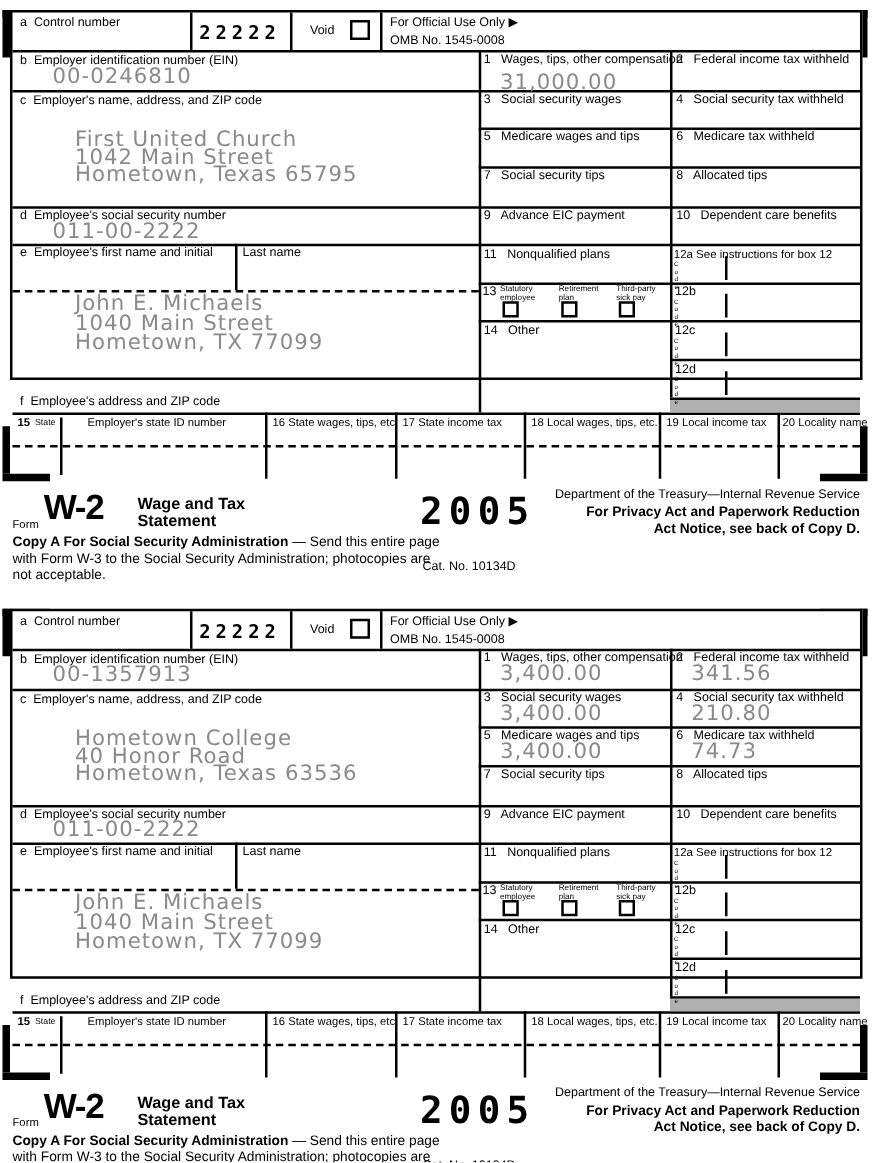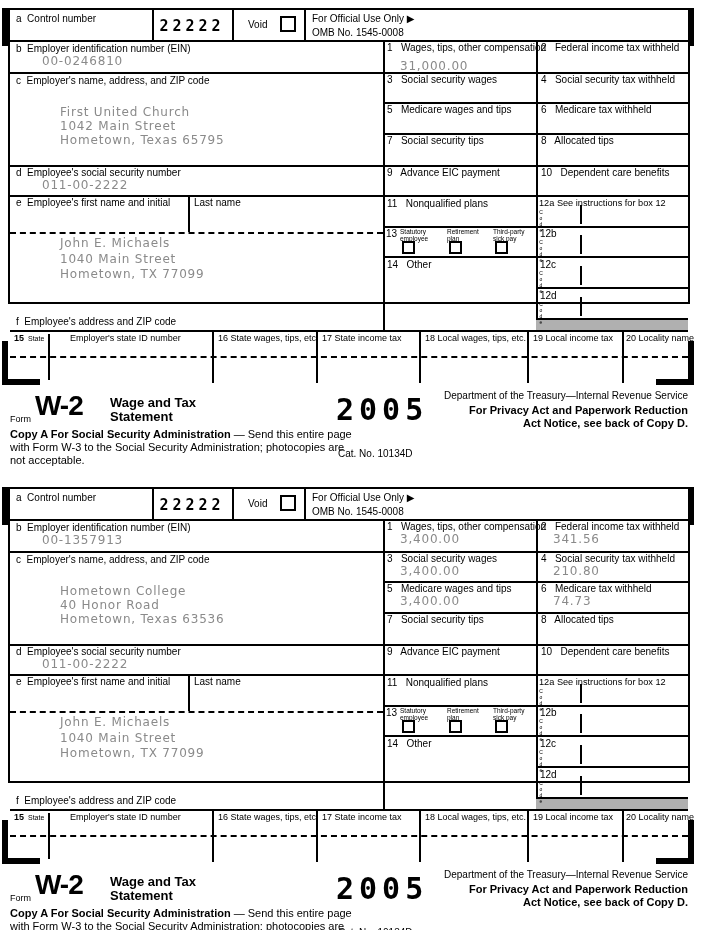--- a/index.html
+++ b/index.html
@@ -14,21 +14,21 @@
   .dash{position:absolute;height:0;border-top:2.5px dashed #000;}
   
   .lbl{position:absolute;font-size:10px;color:#000;white-space:pre;line-height:11px;}
   .lbl12a{font-size:9.2px;}
   .tiny{position:absolute;font-size:6.5px;line-height:1.15;color:#000;white-space:pre-line;}
   .st{position:absolute;font-size:9px;color:#000;white-space:pre;}
   .stsm{position:absolute;font-size:7px;color:#000;}
   .code{position:absolute;font-size:5px;line-height:1;color:#000;writing-mode:vertical-lr;
         text-orientation:upright;letter-spacing:0;}
   
-  .val{position:absolute;font-family:"DejaVu Sans",sans-serif;font-size:12px;color:#8a8a8a;
+  .val{position:absolute;font-family:"DejaVu Sans",sans-serif;font-size:17px;color:#8a8a8a;
        letter-spacing:0.8px;white-space:pre-line;line-height:15.5px;}
   .ocr{position:absolute;font-family:"DejaVu Sans Mono",monospace;font-weight:bold;color:#000;}
   .ctrl{font-size:15px;letter-spacing:4px;text-align:center;}
   .cb{position:absolute;border:2px solid #000;background:#fff;box-sizing:border-box;}
   .ck{position:absolute;background:#000;}
   .gray{position:absolute;background:#b0b0b0;}
   
   .footer{position:absolute;left:8px;top:390px;width:682px;height:88px;}
   .f-form{position:absolute;left:2px;top:24px;font-size:9px;}
   .f-w2{position:absolute;left:27px;top:0px;font-size:28px;font-weight:900;letter-spacing:-1px;}

